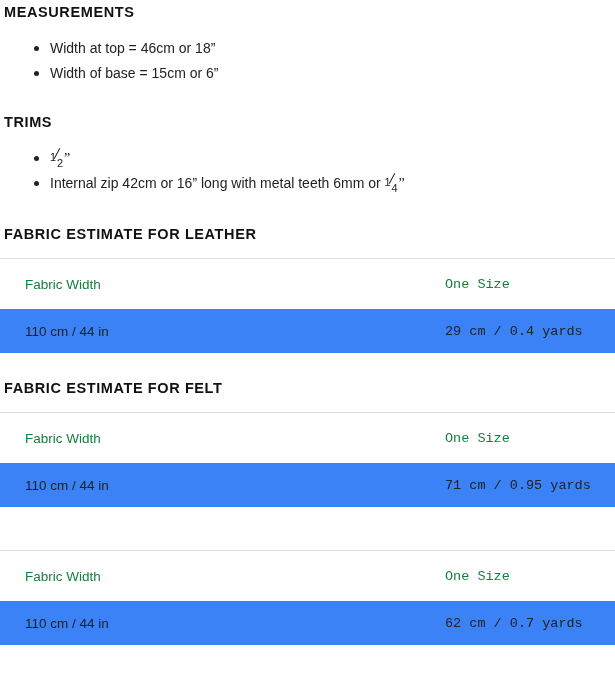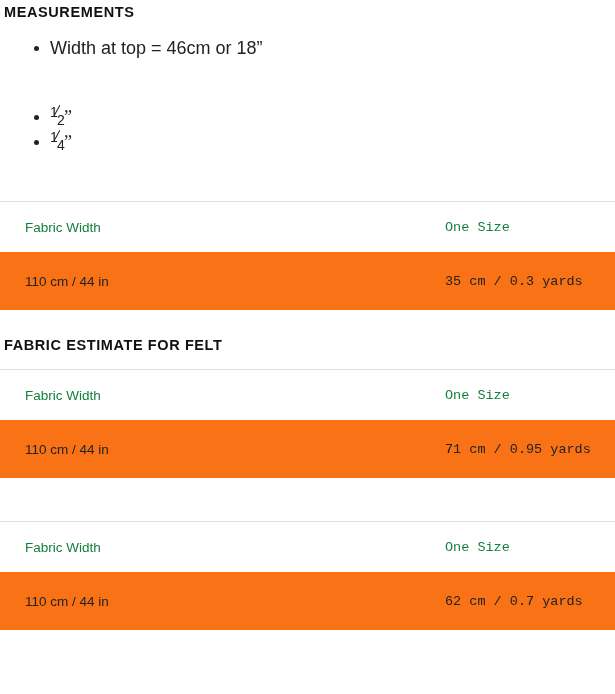--- a/index.html
+++ b/index.html
@@ -28,21 +28,21 @@
     margin: 0;
     padding: 0 0 0 4px;
   }
   .bullet-list {
     list-style: none;
     margin: 0;
     padding: 0;
   }
   .bullet-list li {
     position: relative;
-    font-size: 18px;
+    font-size: 14px;
     line-height: 25px;
     color: #222222;
     padding-left: 50px;
   }
   .bullet-list li::before {
     content: "";
     position: absolute;
     left: 34px;
     top: 10px;
     width: 5px;
@@ -104,22 +104,22 @@
     text-align: left;
     color: #222222;
     padding: 0;
     vertical-align: middle;
   }
   table.fabric tr.head-row th {
     height: 50px;
     color: #15803d;
   }
   table.fabric tr.data-row td {
-    height: 58px;
-    background: #f97316;
+    height: 44px;
+    background: #3b82f6;
   }
   table.fabric .c1 { width: 445px; padding-left: 25px; box-sizing: border-box; }
   table.fabric .c2 { width: 170px; padding-left: 0px; box-sizing: border-box; font-family: Liberation Mono, monospace; }
   .rule {
     height: 1px;
     background: #dedede;
     width: 615px;
   }
   .top-pad { height: 4px; }
 </style>
@@ -127,44 +127,47 @@
 <body>
 
 <div class="page">
 
   <div class="top-pad"></div>
 
   <h2 class="section-heading">MEASUREMENTS</h2>
   <div style="height:16px"></div>
   <ul class="bullet-list">
     <li>Width at top = 46cm or 18”</li>
+    <li>Width of base = 15cm or 6”</li>
   </ul>
 
   <div style="height:28px"></div>
 
+  <h2 class="section-heading">TRIMS</h2>
   <div style="height:16px"></div>
   <ul class="bullet-list">
     <li><span class="frac"><span class="num">1</span><span class="bar"></span><span class="den">2</span></span><span class="prime">”</span></li>
-    <li><span class="frac"><span class="num">1</span><span class="bar"></span><span class="den">4</span></span><span class="prime">”</span></li>
+    <li><span>Internal zip 42cm or 16” long with metal teeth 6mm or </span><span class="frac"><span class="num">1</span><span class="bar"></span><span class="den">4</span></span><span class="prime">”</span></li>
   </ul>
 
   <div style="height:30px"></div>
 
   <div class="table-block">
+    <div class="tbl-heading">FABRIC ESTIMATE FOR LEATHER</div>
     <div style="height:16px"></div>
     <div class="rule"></div>
     <table class="fabric">
       <tbody>
           <tr class="head-row">
         <th class="c1">Fabric Width</th>
         <th class="c2">One Size</th>
       </tr>
       <tr class="data-row">
         <td class="c1">110 cm / 44 in</td>
-        <td class="c2">35 cm / 0.3 yards</td>
+        <td class="c2">29 cm / 0.4 yards</td>
       </tr>
     </tbody>
       </table>
   </div>
 
   <div style="height:27px"></div>
 
   <div class="table-block">
     <div class="tbl-heading">FABRIC ESTIMATE FOR FELT</div>
     <div style="height:16px"></div>

